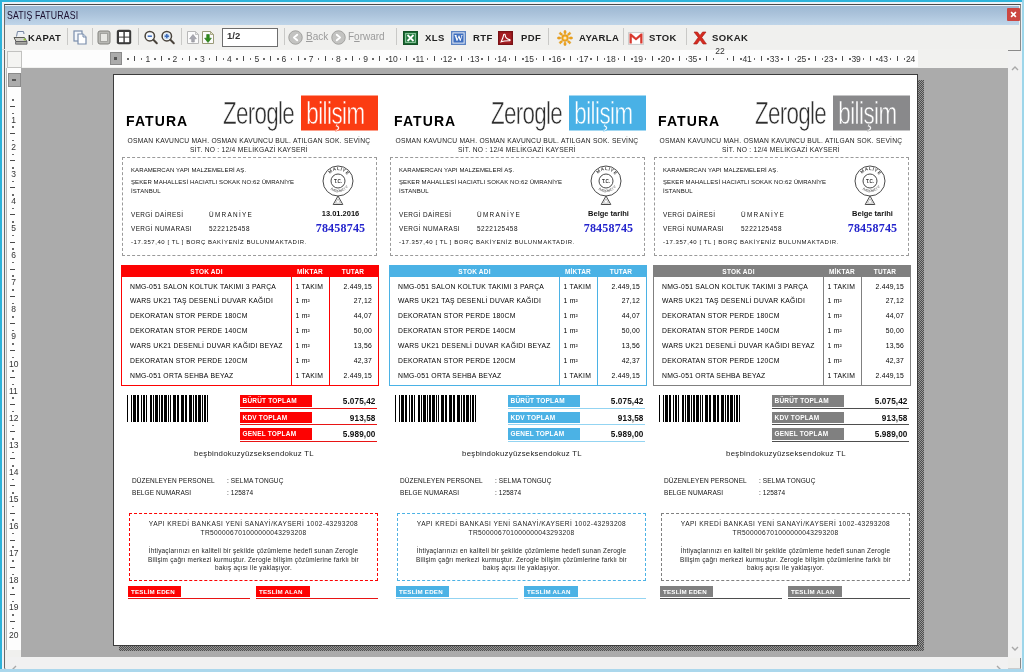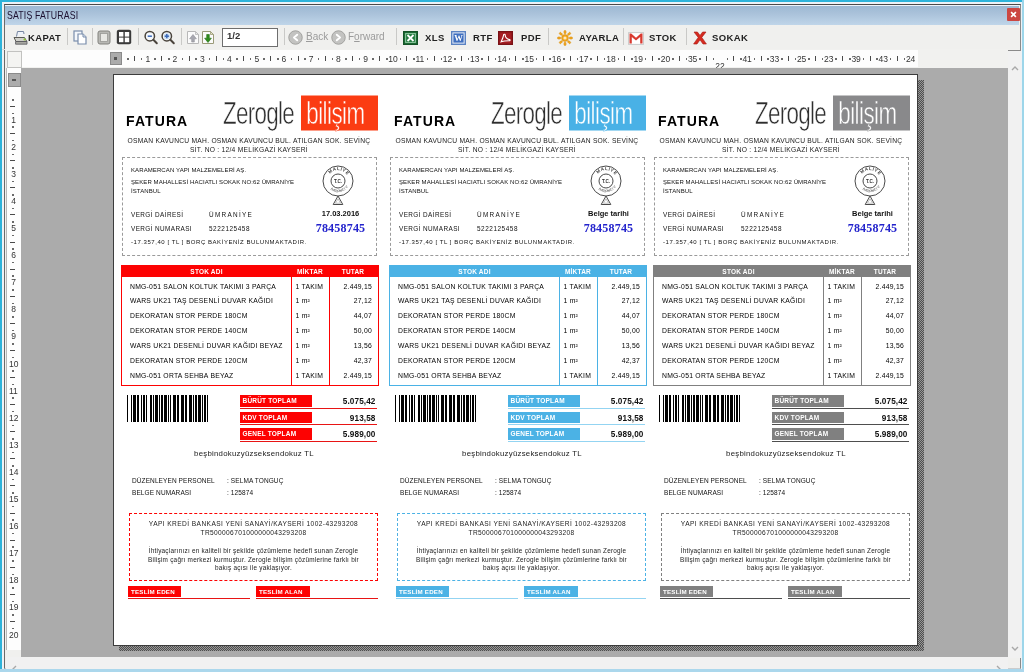--- a/index.html
+++ b/index.html
@@ -294,21 +294,21 @@
 <div class="hdot" style="left:617.5px;"></div>
 <div class="hdot" style="left:631.1px;"></div>
 <div class="rnum" style="left:660.7px;top:53.5px;">20</div>
 <div class="htick" style="left:651.6px;"></div>
 <div class="hdot" style="left:644.8px;"></div>
 <div class="hdot" style="left:658.4px;"></div>
 <div class="rnum" style="left:687.9px;top:53.5px;">35</div>
 <div class="htick" style="left:678.8px;"></div>
 <div class="hdot" style="left:672.0px;"></div>
 <div class="hdot" style="left:685.6px;"></div>
-<div class="rnum" style="left:715.2px;top:61px;">22</div>
+<div class="rnum" style="left:715.2px;top:46px;">22</div>
 <div class="htick" style="left:706.1px;"></div>
 <div class="hdot" style="left:699.2px;"></div>
 <div class="hdot" style="left:712.9px;"></div>
 <div class="rnum" style="left:742.4px;top:53.5px;">41</div>
 <div class="htick" style="left:733.3px;"></div>
 <div class="hdot" style="left:726.5px;"></div>
 <div class="hdot" style="left:740.1px;"></div>
 <div class="rnum" style="left:769.7px;top:53.5px;">33</div>
 <div class="htick" style="left:760.5px;"></div>
 <div class="hdot" style="left:753.7px;"></div>
@@ -459,21 +459,21 @@
           <circle cx="22" cy="17" r="15" fill="none" stroke="#4a4a4a" stroke-width="1"></circle>
           <circle cx="22" cy="17" r="7" fill="none" stroke="#4a4a4a" stroke-width="1"></circle>
           <text x="22" y="19" text-anchor="middle" font-size="4.6" font-weight="bold" fill="#333" font-family="Liberation Sans,sans-serif">T.C.</text>
           <path id="tp_top_1" d="M 11.2 17 A 10.8 10.8 0 1 1 32.8 17" fill="none"></path>
           <text font-size="4.4" fill="#333" font-weight="bold" font-family="Liberation Sans,sans-serif" letter-spacing="0.6"><textPath href="#tp_top_1" startOffset="23%">MALİYE</textPath></text>
           <path id="tp_bot_1" d="M 12.4 22.8 A 11.2 11.2 0 0 0 31.6 22.8" fill="none"></path>
           <text font-size="3.4" fill="#333" font-family="Liberation Sans,sans-serif"><textPath href="#tp_bot_1" startOffset="14%">İNTERNET VD</textPath></text>
           <path d="M22 32 L26.8 40.5 L17.2 40.5 Z" fill="none" stroke="#4a4a4a" stroke-width="1"></path>
           <path d="M22 34.8 L24.6 39.2 L19.4 39.2 Z" fill="none" stroke="#888" stroke-width="0.5"></path>
         </svg></div>
-      <div class="sdate">17.03.2016</div>
+      <div class="sdate">13.01.2016</div>
       <div class="snum">78458745</div>
     </div>
     <div class="tbl" style="border:1px solid #fd0202;">
       <div class="hdr" style="background:#fd0202;">
         <span style="left:0;width:169px;text-align:center;">STOK ADI</span>
         <span style="left:169px;width:38px;text-align:center;">MİKTAR</span>
         <span style="left:207px;width:48px;text-align:center;">TUTAR</span>
       </div>
       <div class="sep1" style="background:#fd0202;"></div>
       <div class="sep2" style="background:#fd0202;"></div>

